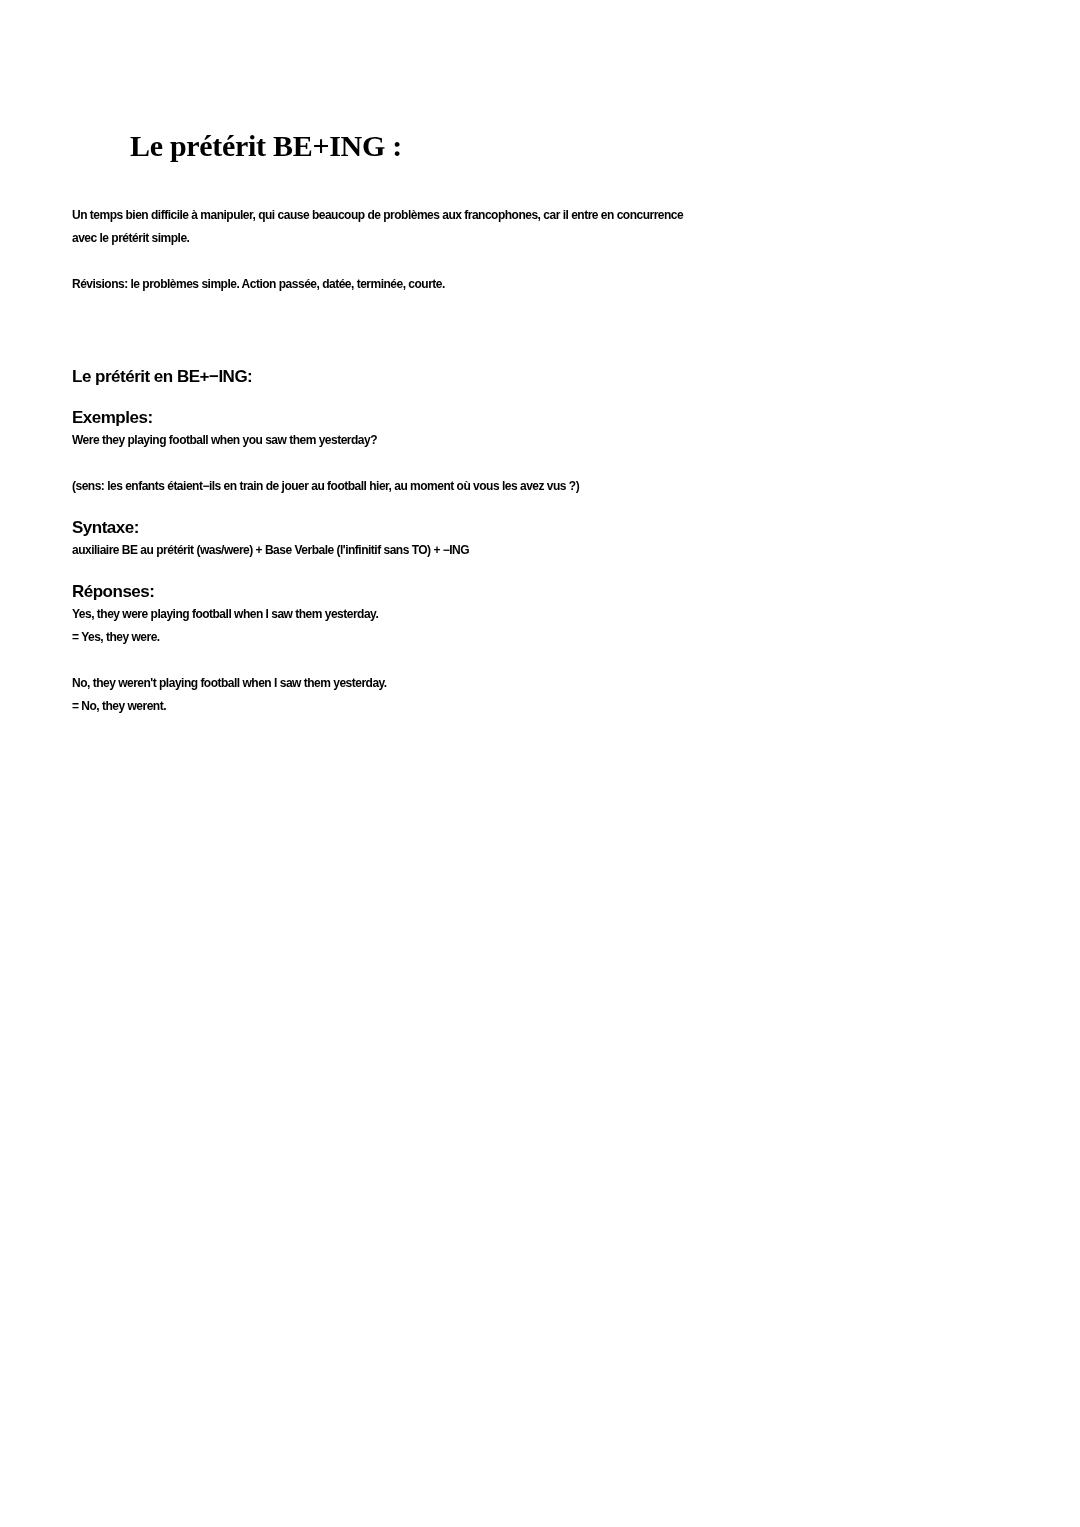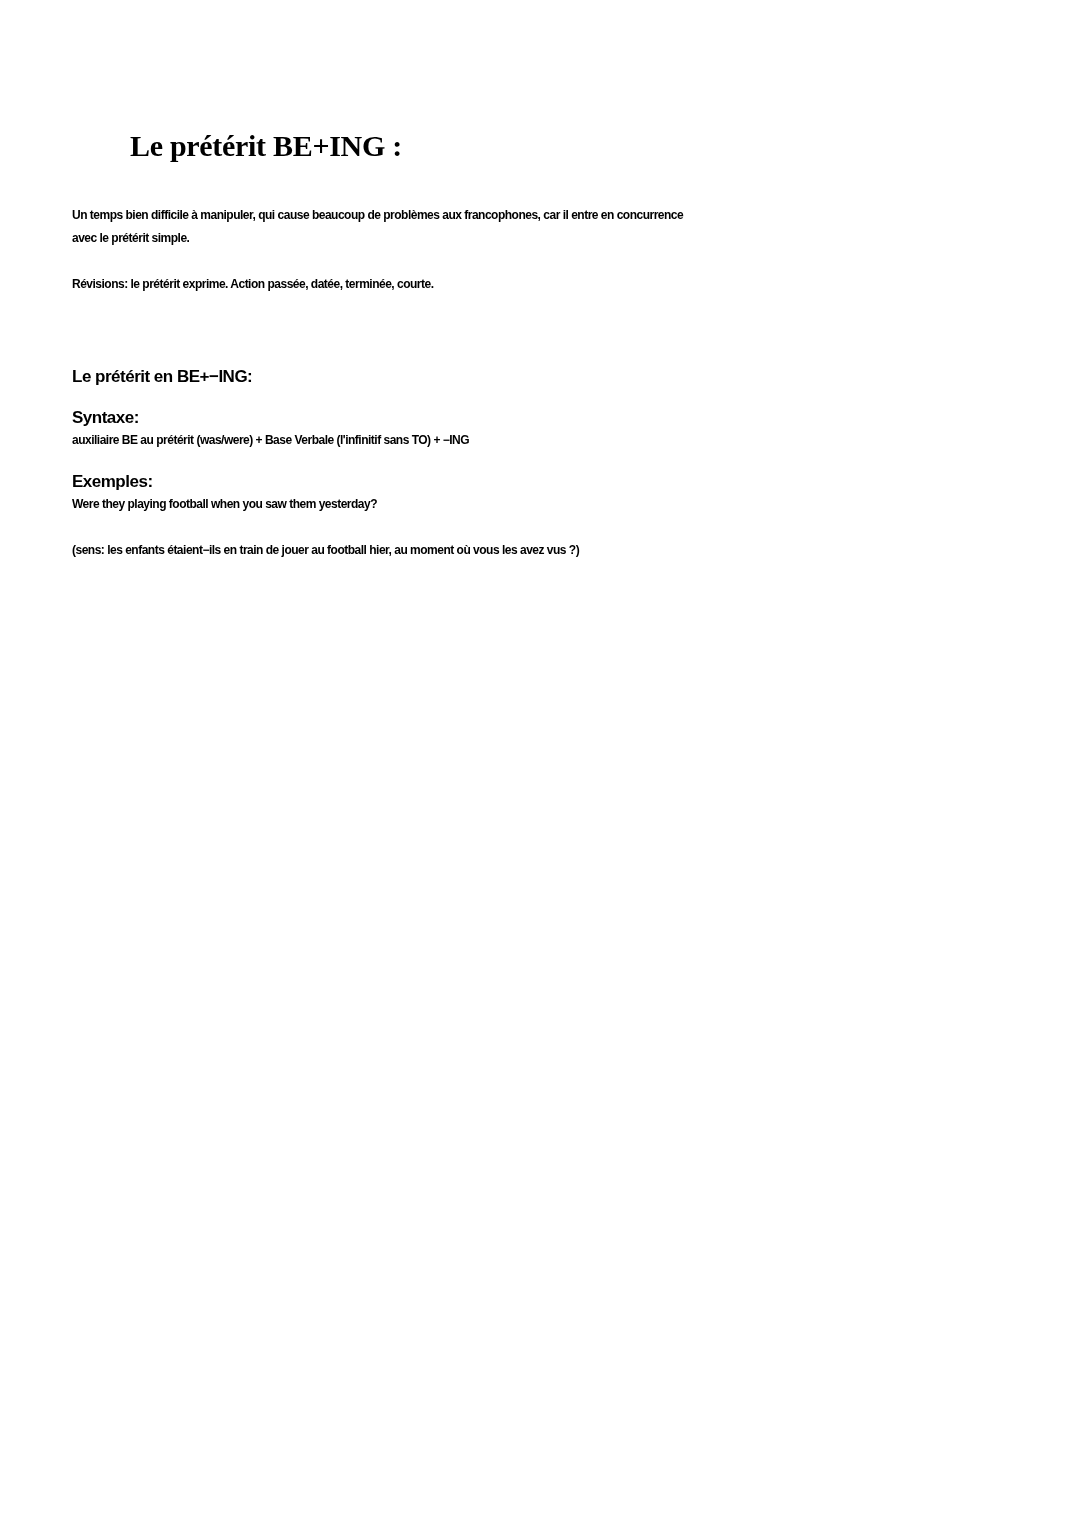--- a/index.html
+++ b/index.html
@@ -60,33 +60,41 @@
 
 <div class="page">
 
   <h1 class="doc-title">Le prétérit BE+ING :</h1>
 
   <div class="body-col">
 
     <div class="lines para-intro">Un temps bien difficile à manipuler, qui cause beaucoup de problèmes aux francophones, car il entre en concurrence
 avec le prétérit simple.</div>
 
-    <div class="lines para-revision">Révisions: le prétérit exprime. Action passée, datée, terminée, courte.</div>
+    <div class="lines para-revision">Révisions: le problèmes simple. Action passée, datée, terminée, courte.</div>
 
     <div class="section first">
       <div class="section-heading">Le prétérit en BE+−ING:</div>
-    </div>
-
-    <div class="section">
-      <div class="section-heading">Syntaxe:</div>
-      <div class="lines">auxiliaire BE au prétérit (was/were) + Base Verbale (l'infinitif sans TO) + −ING</div>
     </div>
 
     <div class="section">
       <div class="section-heading">Exemples:</div>
       <div class="lines">Were they playing football when you saw them yesterday?
 
 (sens: les enfants étaient−ils en train de jouer au football hier, au moment où vous les avez vus ?)</div>
     </div>
 
+    <div class="section">
+      <div class="section-heading">Syntaxe:</div>
+      <div class="lines">auxiliaire BE au prétérit (was/were) + Base Verbale (l'infinitif sans TO) + −ING</div>
+    </div>
+
+    <div class="section">
+      <div class="section-heading">Réponses:</div>
+      <div class="lines">Yes, they were playing football when I saw them yesterday.
+= Yes, they were.
+
+No, they weren't playing football when I saw them yesterday.
+= No, they werent.</div>
+    </div>
 
   </div>
 </div>
 
 </body></html>

